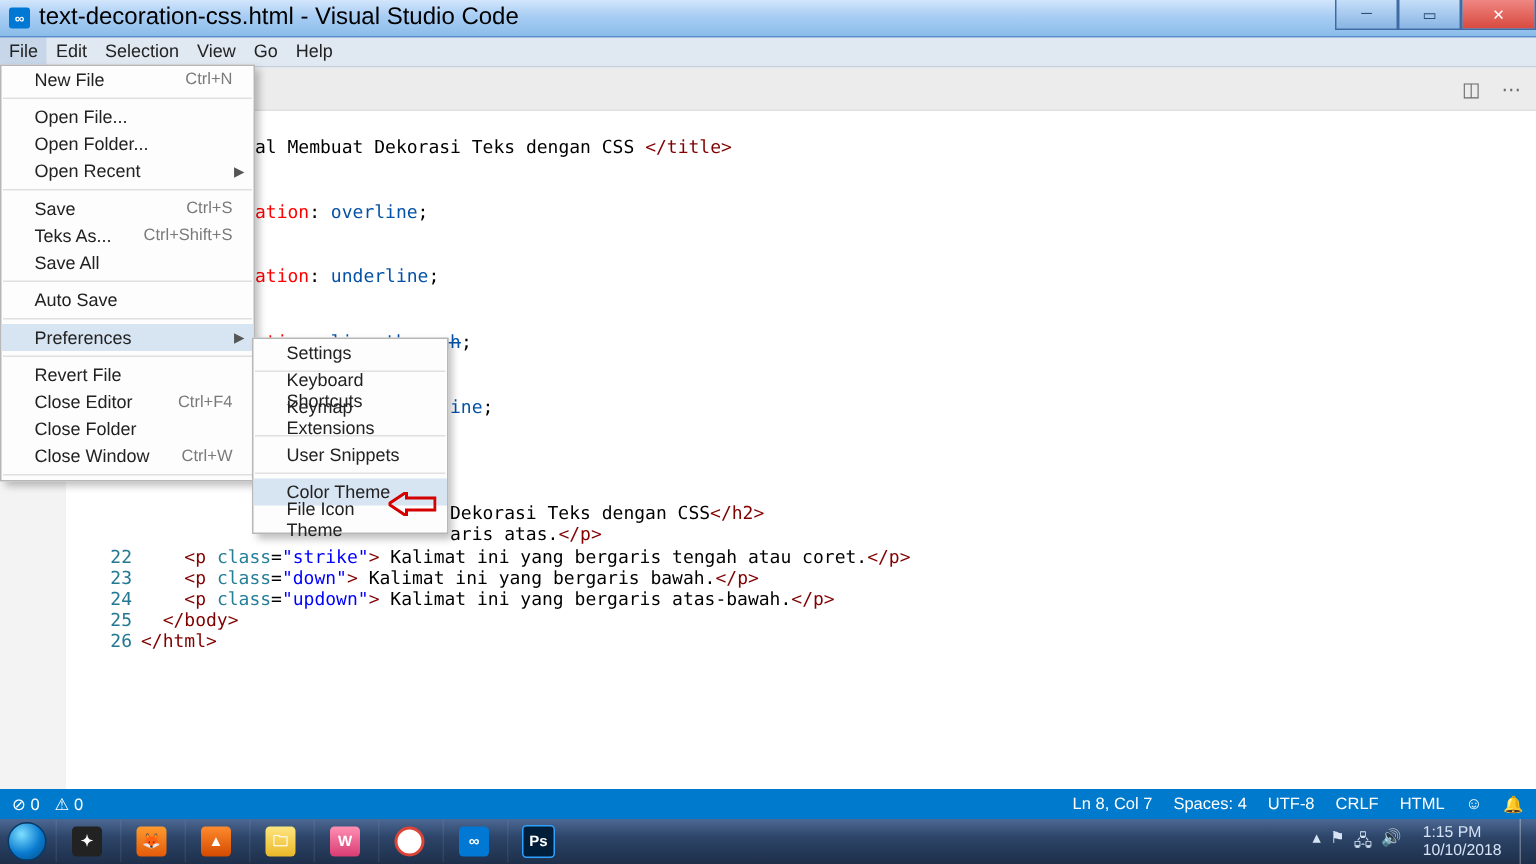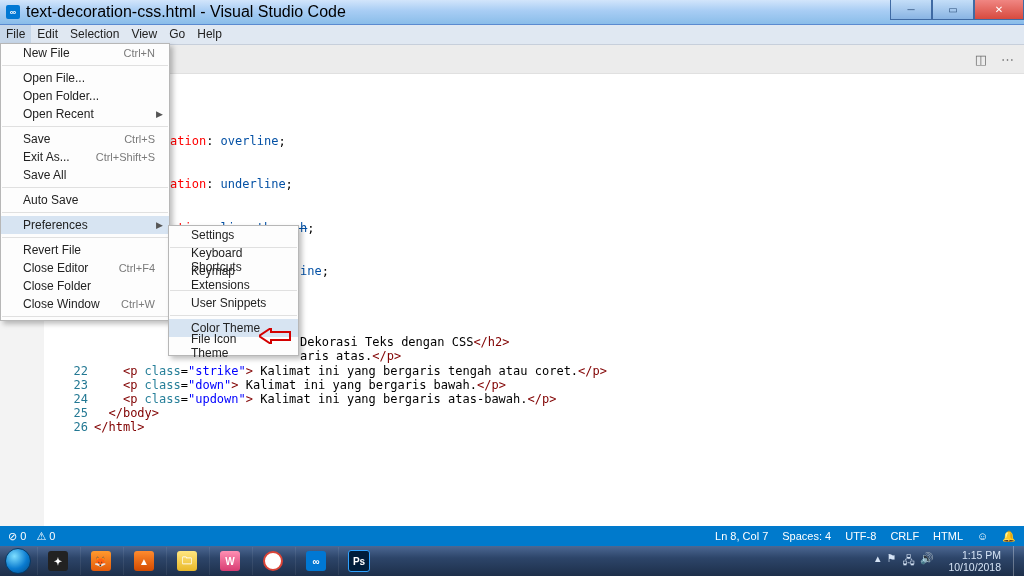--- a/index.html
+++ b/index.html
@@ -37,21 +37,21 @@
   .status-bar{position:absolute;left:0;bottom:30px;right:0;height:20px;background:#007acc;color:#fff;display:flex;align-items:center;font-size:11px;padding:0 8px}
   .status-left{display:flex;gap:10px;align-items:center}
   .status-right{margin-left:auto;display:flex;gap:14px;align-items:center}
   
   .taskbar{position:absolute;left:0;bottom:0;right:0;height:30px;background:linear-gradient(to bottom,#4c6893,#2d4569 40%,#1d2f4a);display:flex;align-items:center}
   .start-orb{width:36px;height:30px;display:flex;align-items:center;justify-content:center}
   .orb{width:24px;height:24px;border-radius:50%;background:radial-gradient(circle at 35% 30%,#7edfff,#0a7bd0 55%,#044b84);border:1px solid #053a68}
   .task-icon{width:40px;height:28px;margin:0 1px;display:flex;align-items:center;justify-content:center;border-left:1px solid rgba(255,255,255,.07)}
   .tray{margin-left:auto;display:flex;align-items:center;color:#d5e3f5;font-size:10.5px}
   .tray-icons{display:flex;gap:6px;padding:0 6px;font-size:11px}
-  .tray-time{text-align:right;line-height:12px;padding:0 8px}
+  .tray-time{line-height:12px;padding:0 8px}
   .tray-desktop{width:10px;height:30px;border-left:1px solid rgba(255,255,255,.3);margin-left:4px}
   
   .file-menu{position:absolute;left:0;top:43px;width:168px;background:#fdfdfd;border:1px solid #b7b7b7;box-shadow:3px 3px 5px rgba(0,0,0,.25);z-index:20}
   .pref-menu{position:absolute;left:168px;top:225px;width:129px;background:#fdfdfd;border:1px solid #b7b7b7;box-shadow:3px 3px 5px rgba(0,0,0,.25);z-index:21}
   .menu-row{height:18px;display:flex;align-items:center;padding:0 22px 0 22px;color:#222;cursor:default;position:relative;font-size:12px}
   .menu-row.hover{background:#d7e4f2}
   .menu-row .shortcut{position:absolute;right:14px;color:#7a7a7a;font-size:11px}
   .menu-row .sub-arrow{position:absolute;right:6px;font-size:9px;color:#555}
   .menu-sep{height:1px;background:#e0e0e0;margin:3px 1px}
   
@@ -103,20 +103,21 @@
   <div class="gutter">
     <span class="ln" style="top:290px">22</span>
     <span class="ln" style="top:304px">23</span>
     <span class="ln" style="top:318px">24</span>
     <span class="ln" style="top:332px">25</span>
     <span class="ln" style="top:346px">26</span>
   </div>
 
   <div class="code">
 
+    <div class="row" style="top:17px;left:82px"><span class="t-txt">al Membuat Dekorasi Teks dengan CSS </span><span class="t-tag">&lt;/title&gt;</span></div>
 
     <div class="row" style="top:60px;left:82px"><span class="t-prop">ation</span><span class="t-pun">: </span><span class="t-val">overline</span><span class="t-pun">;</span></div>
 
     <div class="row" style="top:103px;left:82px"><span class="t-prop">ation</span><span class="t-pun">: </span><span class="t-val">underline</span><span class="t-pun">;</span></div>
 
     <div class="row" style="top:147px;left:82px"><span class="t-prop">ation</span><span class="t-pun">: </span><span class="t-val" style="text-decoration:line-through">line-through</span><span class="t-pun">;</span></div>
 
     <div class="row" style="top:190px;left:212px"><span class="t-val">ine</span><span class="t-pun">;</span></div>
 
     <div class="row" style="top:261px;left:212px"><span class="t-txt">Dekorasi Teks dengan CSS</span><span class="t-tag">&lt;/h2&gt;</span></div>
@@ -145,21 +146,21 @@
     <div class="menu-row">
       <span>Open Recent</span>
       <span class="sub-arrow">▶</span>
     </div>
     <div class="menu-sep"></div>
     <div class="menu-row">
       <span>Save</span>
       <span class="shortcut">Ctrl+S</span>
     </div>
     <div class="menu-row">
-      <span>Exit As...</span>
+      <span>Teks As...</span>
       <span class="shortcut">Ctrl+Shift+S</span>
     </div>
     <div class="menu-row">
       <span>Save All</span>
     </div>
     <div class="menu-sep"></div>
     <div class="menu-row">
       <span>Auto Save</span>
     </div>
     <div class="menu-sep"></div>

